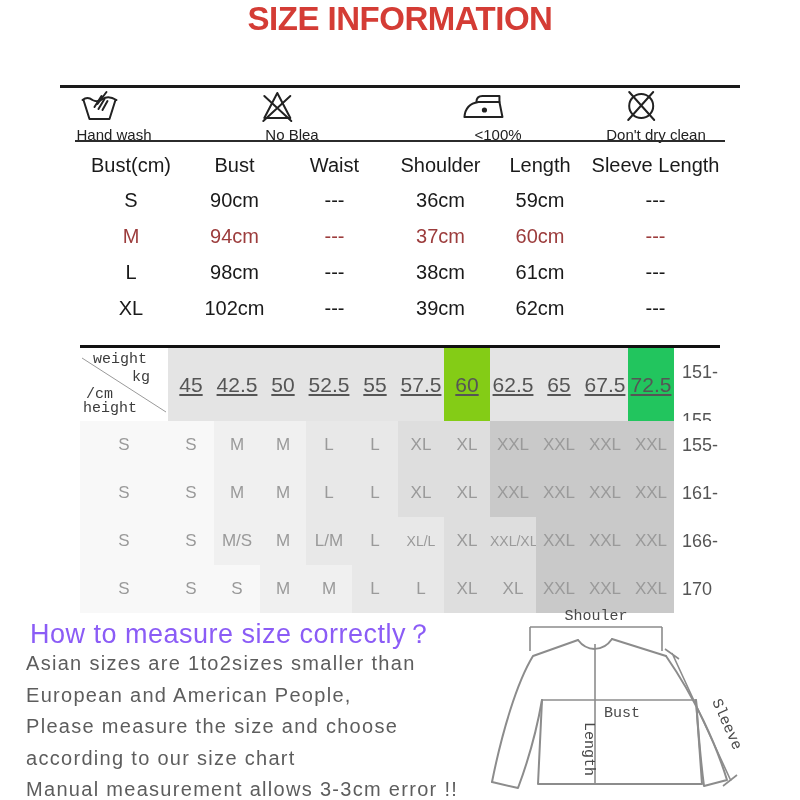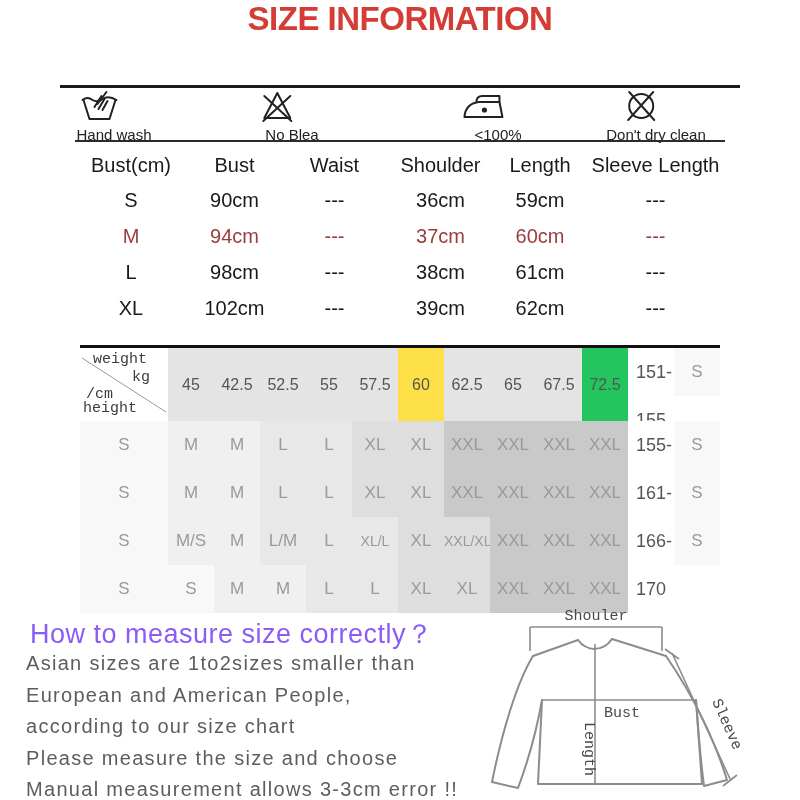--- a/index.html
+++ b/index.html
@@ -25,21 +25,21 @@
   .matrix{position:absolute;top:345px;left:80px;width:640px;border-top:3px solid #111;}
   .matrix-grid{display:grid;grid-template-columns:88px repeat(12,46px);}
   .corner{position:relative;height:73px;background:#fff;
           font-family:"Liberation Mono","DejaVu Sans Mono",monospace;font-size:15px;color:#3c3c3c;}
   .corner span{position:absolute;white-space:nowrap;}
   .c-weight{top:3px;left:13px;}
   .c-kg{top:21px;left:52px;}
   .c-cm{top:38px;left:6px;}
   .c-height{top:52px;left:3px;}
   .corner svg{position:absolute;top:0;left:0;}
-  .wcell{height:73px;line-height:73px;text-align:center;font-size:16px;color:#555;background:#e4e4e4;}
+  .wcell{height:73px;line-height:73px;text-align:center;font-size:21px;color:#555;background:#e4e4e4;text-decoration:underline;}
   .hcell{height:48px;line-height:48px;font-size:18px;color:#555;background:#fff;padding-left:8px;}
   .scell{height:48px;line-height:48px;text-align:center;font-size:17px;color:#9a9a9a;}
   .scell.long{font-size:14px;}
   
   .measure-heading{position:absolute;top:616px;left:30px;font-size:27px;letter-spacing:0.5px;}
   .measure-lines{position:absolute;top:652px;left:26px;}
   .measure-lines p{margin:0 0 8.5px 0;font-size:20px;color:#5d5d5d;letter-spacing:1.3px;white-space:nowrap;}
   
   .diagram{position:absolute;top:604px;left:490px;width:310px;height:196px;}
   .diagram text{font-family:"Liberation Mono","DejaVu Sans Mono",monospace;font-size:15px;fill:#4a4a4a;}
@@ -137,24 +137,25 @@
           <line x1="2" y1="10" x2="86" y2="64" stroke="#9a9a9a" stroke-width="1"></line>
         </svg>
         <span class="c-weight">weight</span>
         <span class="c-kg">kg</span>
         <span class="c-cm">/cm</span>
         <span class="c-height">height</span>
       </div>
 
     <div class="wcell" style="background: rgb(228, 228, 228);">45</div>
         <div class="wcell" style="background: rgb(228, 228, 228);">42.5</div>
+        <div class="wcell" style="background: rgb(228, 228, 228);">50</div>
         <div class="wcell" style="background: rgb(228, 228, 228);">52.5</div>
         <div class="wcell" style="background: rgb(228, 228, 228);">55</div>
         <div class="wcell" style="background: rgb(228, 228, 228);">57.5</div>
-        <div class="wcell" style="background: #fde047;">60</div>
+        <div class="wcell" style="background: #84cc16;">60</div>
         <div class="wcell" style="background: rgb(228, 228, 228);">62.5</div>
         <div class="wcell" style="background: rgb(228, 228, 228);">65</div>
         <div class="wcell" style="background: rgb(228, 228, 228);">67.5</div>
         <div class="wcell" style="background: #22c55e;">72.5</div>
         <div class="hcell">151-155</div>
         <div class="scell" style="background: rgb(248, 248, 248);">S</div>
         <div class="scell" style="background: rgb(248, 248, 248);">S</div>
         <div class="scell" style="background: rgb(240, 240, 240);">M</div>
         <div class="scell" style="background: rgb(240, 240, 240);">M</div>
         <div class="scell" style="background: rgb(232, 232, 232);">L</div>
@@ -204,22 +205,22 @@
         <div class="scell" style="background: rgb(201, 201, 201);">XXL</div>
         <div class="scell" style="background: rgb(201, 201, 201);">XXL</div>
         <div class="scell" style="background: rgb(201, 201, 201);">XXL</div>
       </div>
   </div>
 
   <div class="measure-heading" style="color: #8b5cf6;">How to measure size correctly？</div>
   <div class="measure-lines">
       <p>Asian sizes are 1to2sizes smaller than</p>
       <p>European and American People,</p>
+      <p>Please measure the size and choose</p>
       <p>according to our size chart</p>
-      <p>Please measure the size and choose</p>
       <p>Manual measurement allows 3-3cm error !!</p>
     </div>
 
   <svg class="diagram" viewBox="0 0 310 196">
     <g fill="none" stroke="#8c8c8c" stroke-width="2" stroke-linecap="round" stroke-linejoin="round">
       <path d="M2 178 C 12 128, 27 78, 43 52 L 88 36"></path>
       <path d="M88 36 C 97 48, 113 48, 122 35"></path>
       <path d="M122 35 L 176 52"></path>
       <path d="M176 52 C 205 94, 226 140, 237 176 L 214 182 C 210 152, 208 124, 206 96"></path>
       <path d="M206 96 L 212 180 L 48 180 L 52 96"></path>

